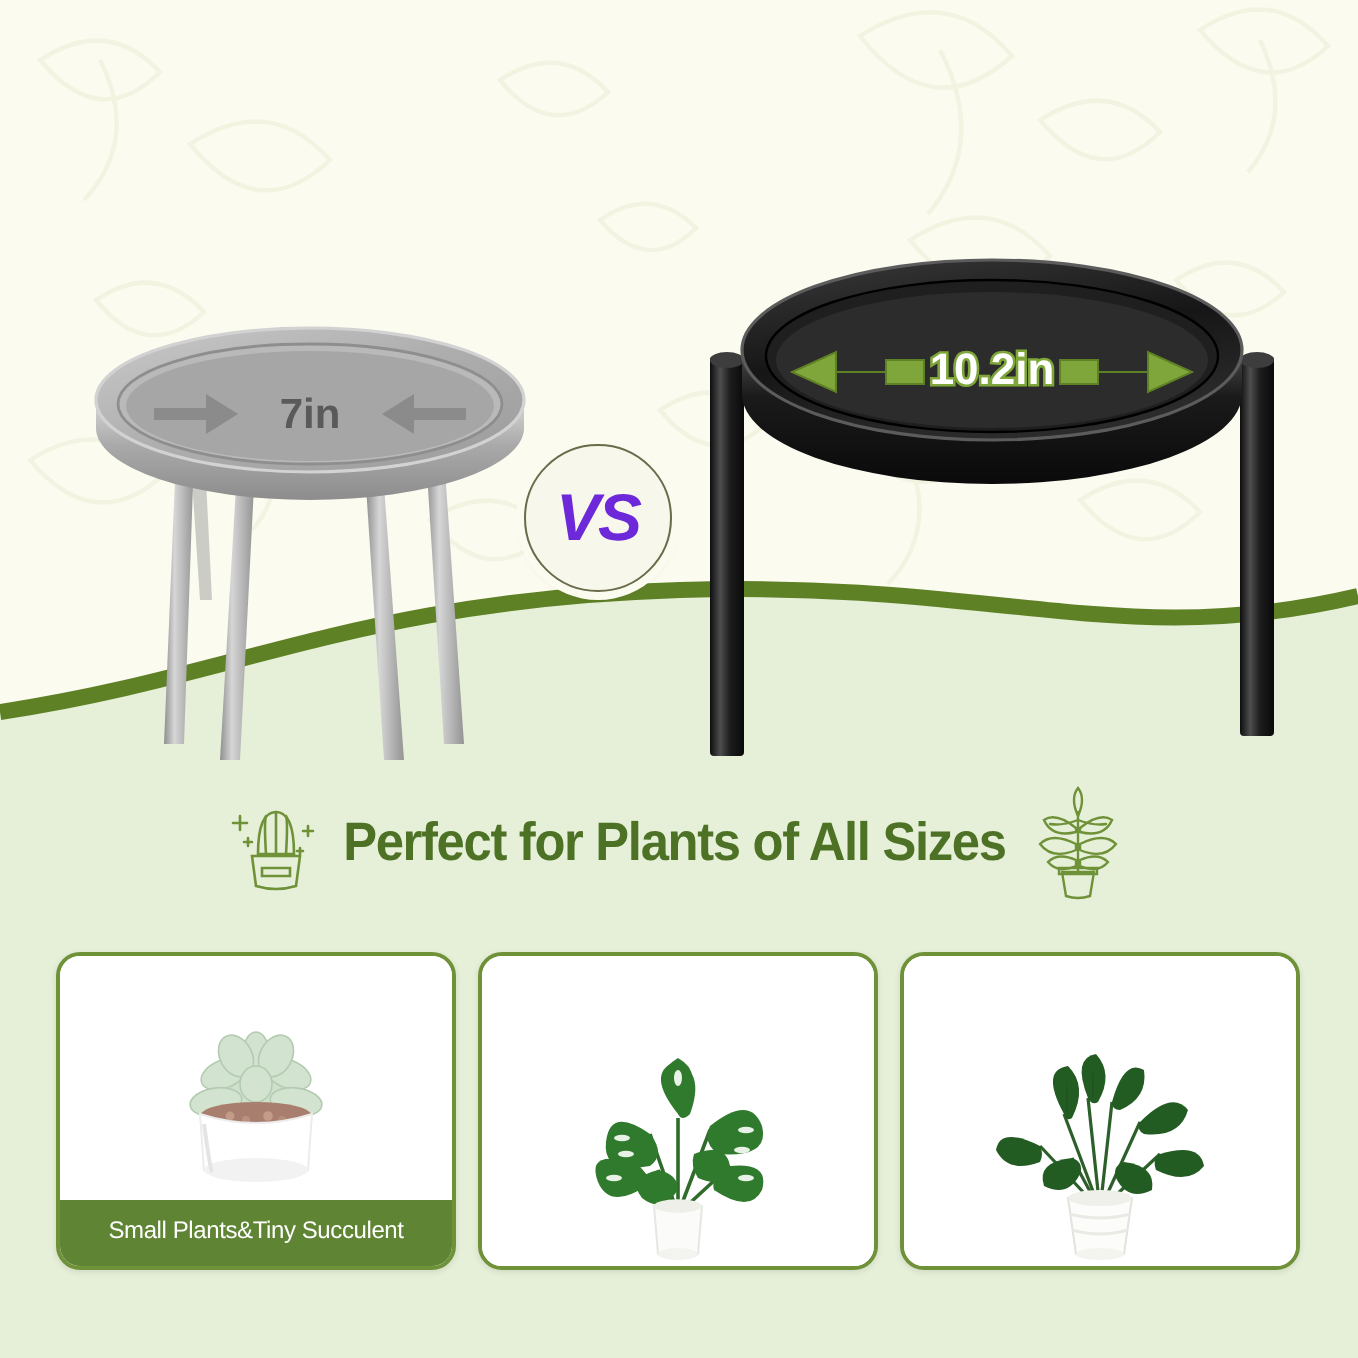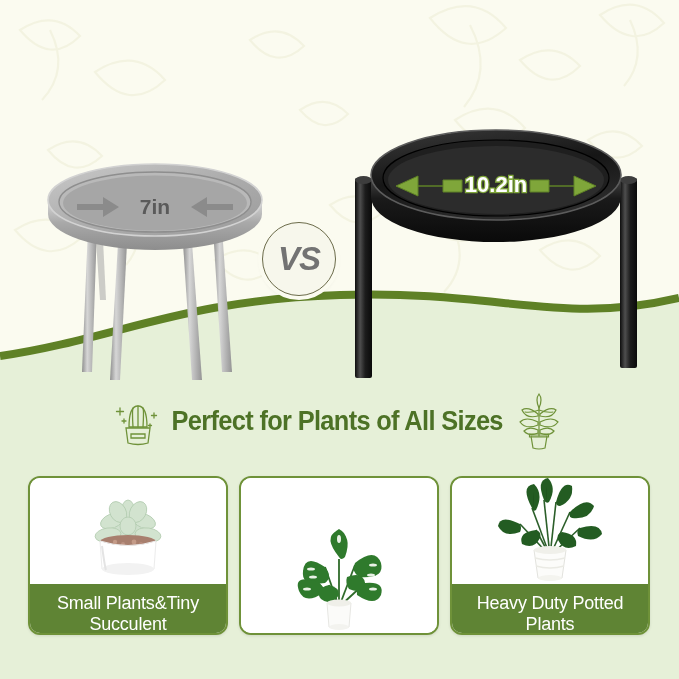--- a/index.html
+++ b/index.html
@@ -52,21 +52,21 @@
   .vs-badge {
     position: absolute; left: 262px; top: 222px;
     width: 74px; height: 74px; border-radius: 50%;
     background: #f7f7ec;
     border: 1.4px solid #6b6b4a;
     box-shadow: 0 0 0 4px #fbfbf0, 0 2px 5px rgba(0,0,0,0.18);
     display: flex; align-items: center; justify-content: center;
   }
   .vs-badge span {
     font-size: 33px; font-weight: bold; font-style: italic;
-    color: #737373; letter-spacing: -1px;
+    color: #6d28d9; letter-spacing: -1px;
     font-family: "Liberation Sans", sans-serif;
   }
 
   
   .section-head {
     position: absolute; left: 0; top: 392px; width: 679px;
     display: flex; align-items: center; justify-content: center; 
   }
   .section-title {
     font-size: 27px; font-weight: bold; color: #4d7226;
@@ -87,21 +87,21 @@
     overflow: hidden;
     display: flex; flex-direction: column;
     box-shadow: 0 1px 3px rgba(0,0,0,0.10);
   }
   .card-img {
     flex: 1; display: flex; align-items: flex-end; justify-content: center;
     background: #ffffff; padding-bottom: 2px;
   }
   .card-label {
     background: #5f8434; color: #ffffff;
-    font-size: 18px; line-height: 1.16;
+    font-size: 12px; line-height: 1.16;
     text-align: center; padding: 9px 4px 10px;
     letter-spacing: -0.2px;
   }
 </style>
 </head>
 <body>
 
 <div id="root">
 
   <svg class="watermark" viewBox="0 0 679 380" preserveAspectRatio="none">
@@ -360,18 +360,17 @@
             </g>
             <path d="M48 72 l32 0 l-4 28 q-12 4 -24 0 Z" fill="#fcfcfa"></path>
             <path d="M48 72 l32 0 l-4 28 q-12 4 -24 0 Z" fill="none" stroke="#e3e3de" stroke-width="1"></path>
             <path d="M49 80 q15 4 30 0" stroke="#eaeae4" stroke-width="1.6" fill="none"></path>
             <path d="M50 88 q14 4 28 0" stroke="#eaeae4" stroke-width="1.6" fill="none"></path>
             <ellipse cx="64" cy="72" rx="16" ry="4" fill="#f0f0ea"></ellipse>
             <ellipse cx="64" cy="100" rx="12" ry="3" fill="#f4f4ef"></ellipse>
           </g>
         </svg>
       </div>
-      <div class="card-label">Heavy Duty Potted Plants</div>
     </div>
 
   </div>
 
 </div>
 
 </body></html>

